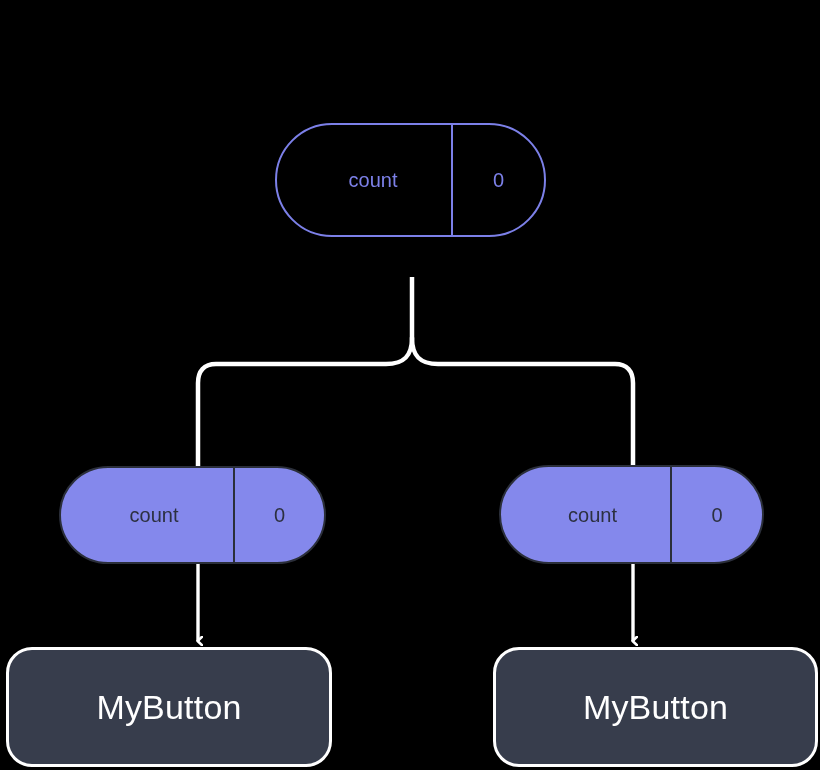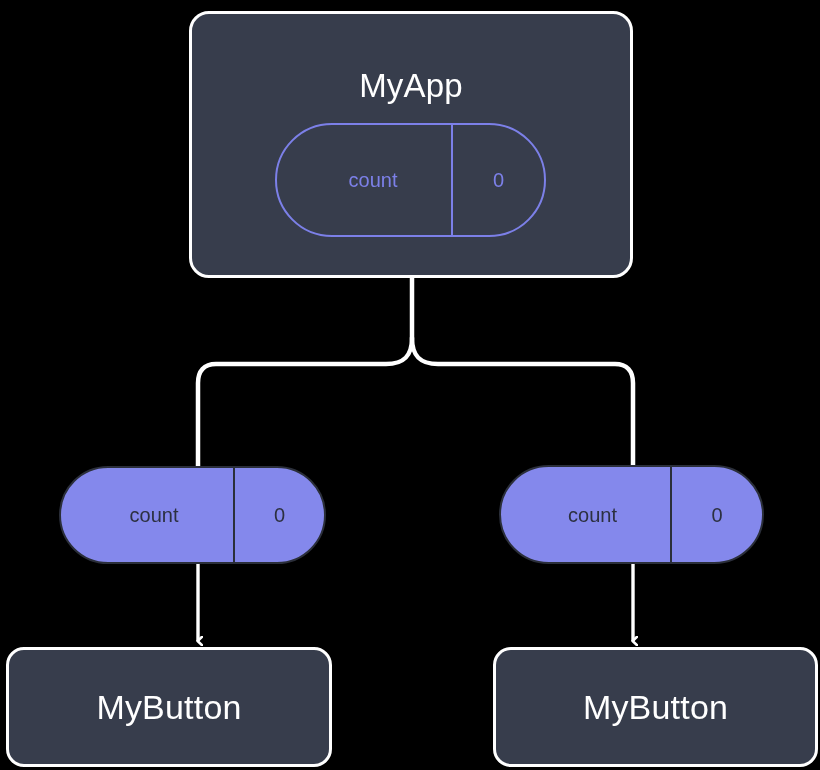--- a/index.html
+++ b/index.html
@@ -29,21 +29,21 @@
     height: 770px;
     pointer-events: none;
   }
 
   
   .comp-box {
     position: absolute;
     box-sizing: border-box;
     background: #373D4C;
     border: 3px solid #ffffff;
-    border-radius: 18px;
+    border-radius: 26px;
     display: flex;
     flex-direction: column;
     align-items: center;
   }
   #myapp-box {
     left: 189px;
     top: 11px;
     width: 444px;
     height: 267px;
     border-radius: 20px;
@@ -167,23 +167,20 @@
 
     <path d="M412,338 C412,356 404,364 386,364 L216,364 C204,364 198,371 198,383 L198,466" fill="none" stroke="#ffffff" stroke-width="4.5" stroke-linecap="round" stroke-linejoin="round"></path>
 
     <path d="M412,338 C412,356 420,364 438,364 L615,364 C627,364 633,371 633,383 L633,465" fill="none" stroke="#ffffff" stroke-width="4.5" stroke-linecap="round" stroke-linejoin="round"></path>
 
     <path d="M198,564 L198,641" fill="none" stroke="#ffffff" stroke-width="3.4" stroke-linecap="butt" marker-end="url(#arrowhead)"></path>
 
     <path d="M633,564 L633,641" fill="none" stroke="#ffffff" stroke-width="3.4" stroke-linecap="butt" marker-end="url(#arrowhead)"></path>
   </svg>
 
-  <div class="comp-box" id="myapp-box">
-    <div class="comp-title">MyApp</div>
-  </div>
 
   <div class="pill pill-outline" id="myapp-state">
     <div class="pill-key">count</div>
     <div class="pill-val">0</div>
   </div>
 
   <div class="pill pill-filled" id="left-state">
     <div class="pill-key">count</div>
     <div class="pill-val">0</div>
   </div>

